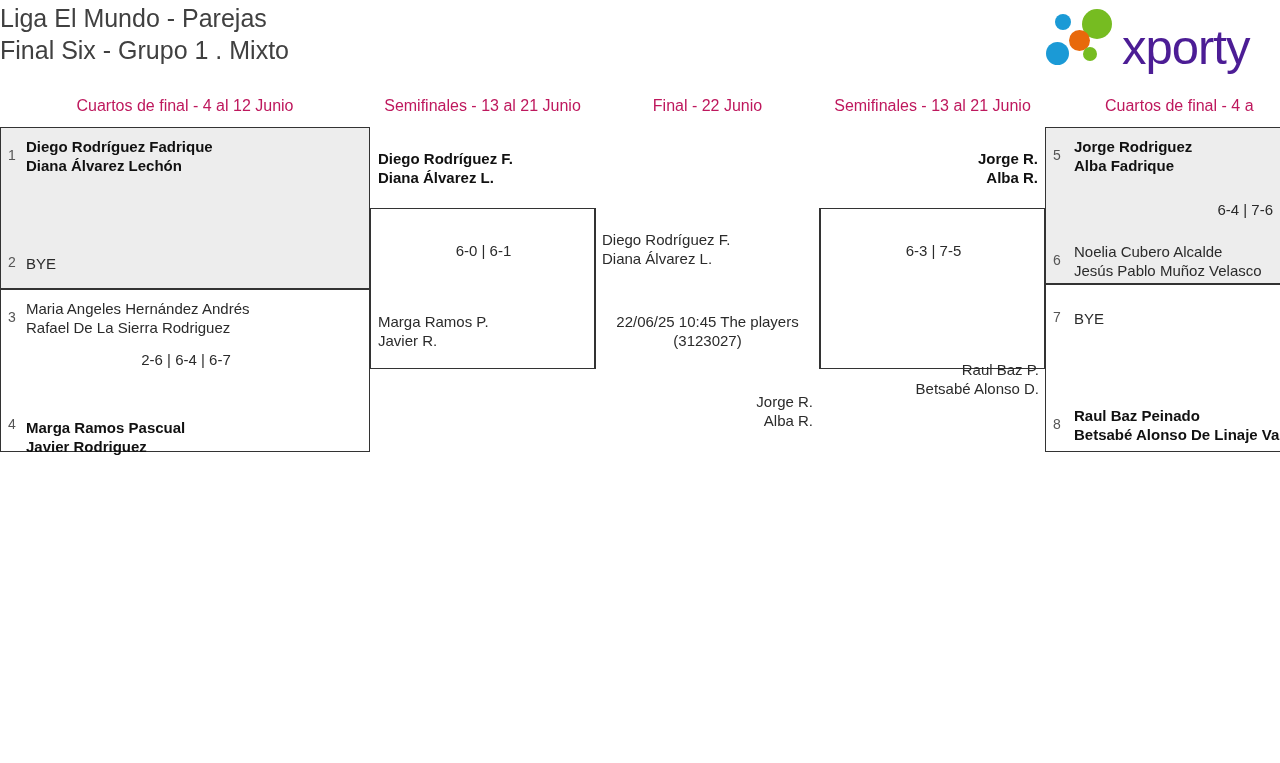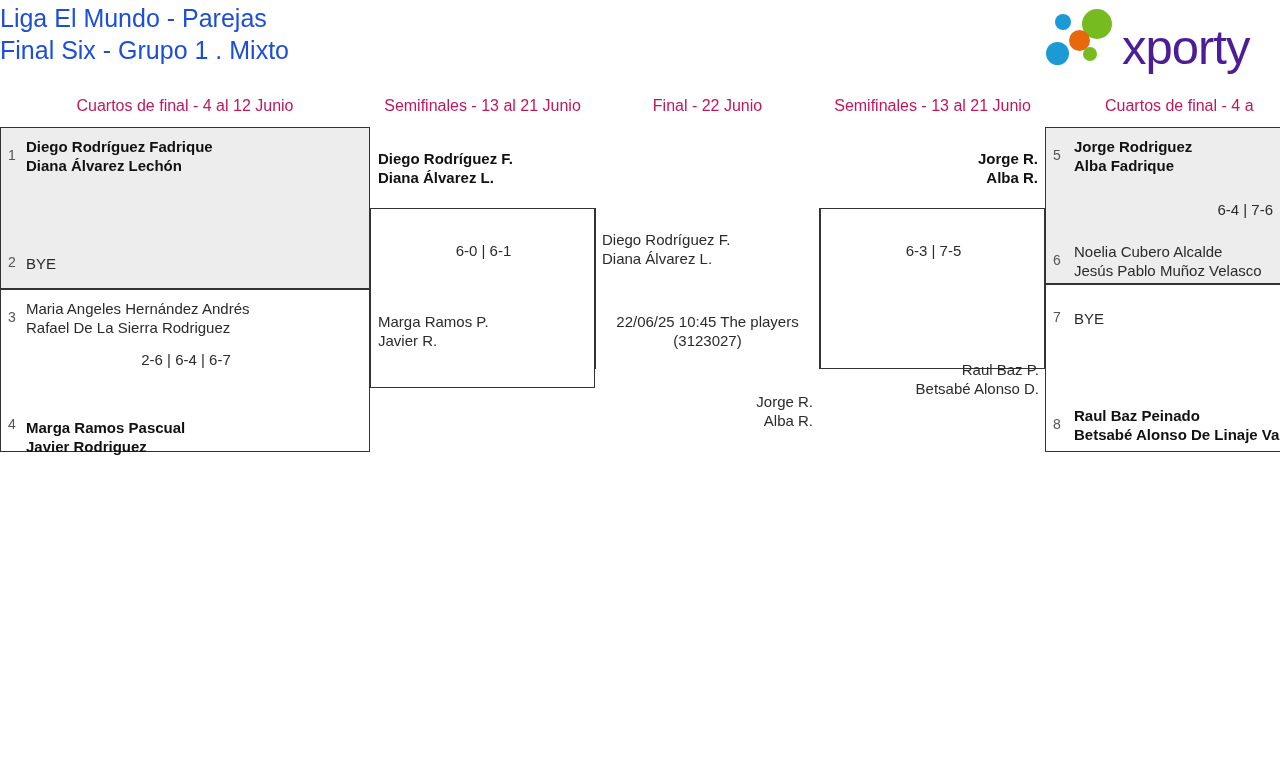--- a/index.html
+++ b/index.html
@@ -18,21 +18,21 @@
   }
 
   
   #tournament-title {
     position: absolute;
     left: 0;
     top: 2px;
     font-size: 25px;
     line-height: 32px;
     font-weight: 400;
-    color: #1d4ed8;
+    color: #404040;
     white-space: pre;
   }
   #brand-logo {
     position: absolute;
     right: 8px;
     top: 4px;
     width: 228px;
     height: 64px;
   }
   #brand-logo .wordmark {
@@ -174,21 +174,21 @@
 
 <style>
   [data-name="match-qf1"] .seed:nth-of-type(1) { top: 147px; }
 </style>
 
 <span class="team winner" style="left:378px; top:149px;" data-name="sf1-team-top">
   <span class="ln">Diego Rodríguez F.</span>
   <span class="ln">Diana Álvarez L.</span>
 </span>
 
-<div class="match-box" style="left:370px; top:208px; width:225px; height:180px;" data-name="match-sf1">
+<div class="match-box" style="left:370px; top:208px; width:225px; height:161px;" data-name="match-sf1">
   <span class="score center" style="left:0px; top:32px; width:225px;" data-name="match-score">6-0 | 6-1</span>
   <span class="team" style="left:7px; top:103px;" data-name="team-bottom">
     <span class="ln">Marga Ramos P.</span>
     <span class="ln">Javier R.</span>
   </span>
 </div>
 
 <span class="team" style="left:602px; top:230px;" data-name="final-team-top">
   <span class="ln">Diego Rodríguez F.</span>
   <span class="ln">Diana Álvarez L.</span>

